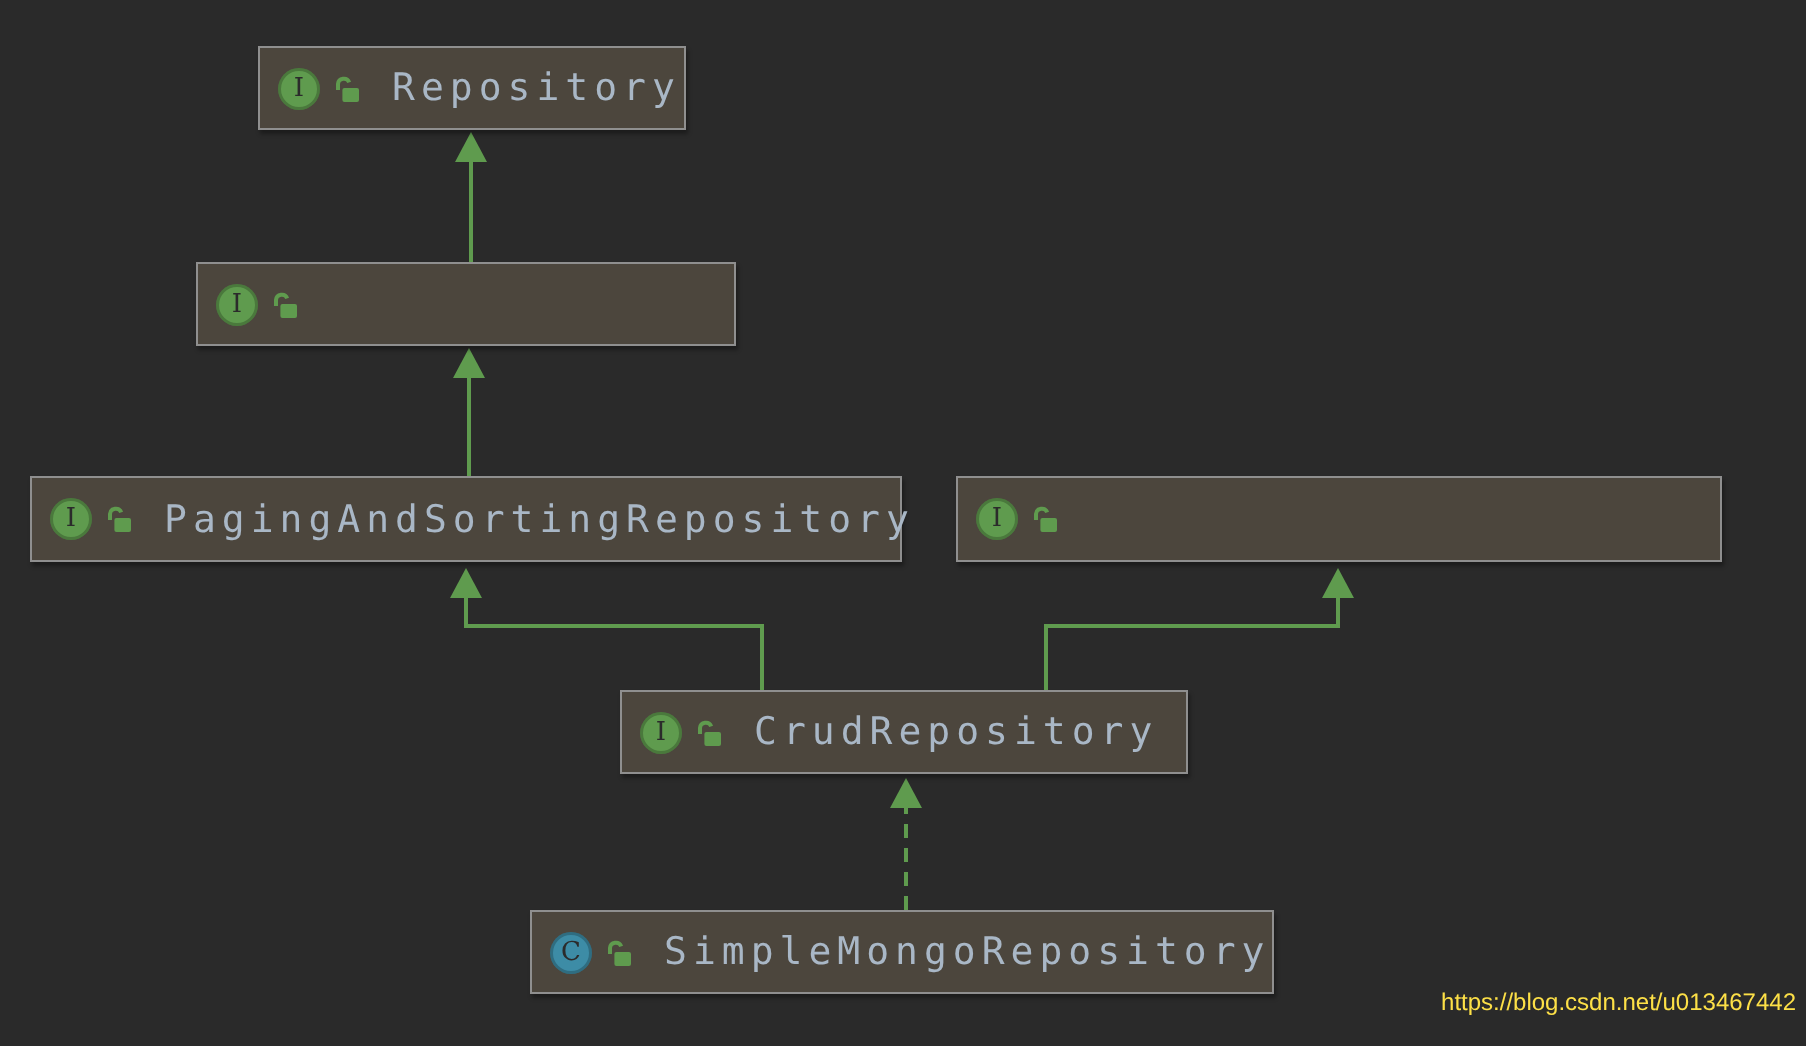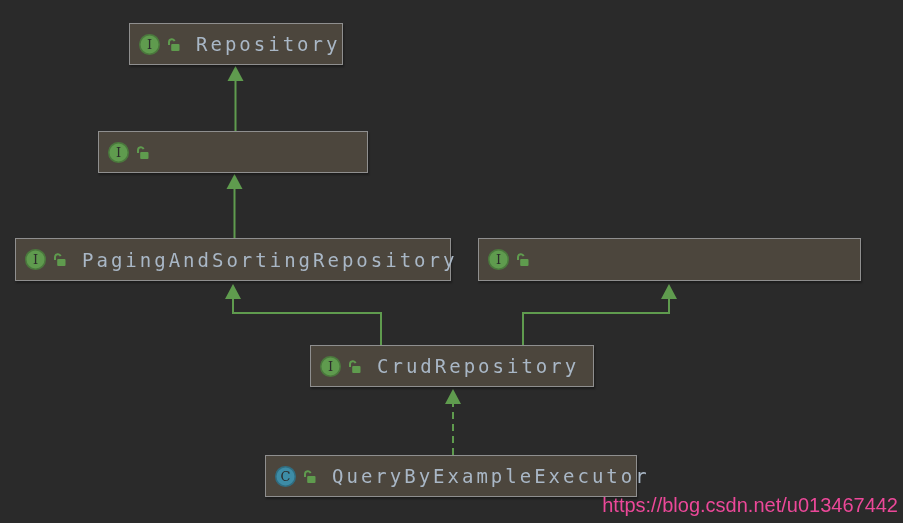--- a/index.html
+++ b/index.html
@@ -57,22 +57,22 @@
     font-size: 19px;
     letter-spacing: 3px;
     color: #a9b7c6;
     white-space: nowrap;
   }
   .watermark {
     position: absolute;
     right: 5px;
     top: 494px;
     font-family: "Liberation Sans", sans-serif;
-    font-size: 20px;
-    color: #ec4899;
+    font-size: 12px;
+    color: #fde047;
   }
 </style>
 </head>
 <body>
 
 <div class="canvas">
 
   <svg class="edges" viewBox="0 0 903 523" xmlns="http://www.w3.org/2000/svg">
 
     <g stroke="#5f9b4e" fill="#5f9b4e">
@@ -143,18 +143,18 @@
     </svg>
     <span class="node-label">CrudRepository</span>
   </div>
 
   <div class="node n5">
     <span class="kind-badge kind-class">C</span>
     <svg class="lock" width="15" height="15" viewBox="0 0 15 15">
       <path d="M3 8 L3 5 A2.9 2.9 0 0 1 8.6 4.2" fill="none" stroke="#5f9b4e" stroke-width="2"></path>
       <rect x="5.2" y="7" width="8.3" height="7" rx="1" fill="#5f9b4e"></rect>
     </svg>
-    <span class="node-label">QueryByExampleExecutor</span>
+    <span class="node-label">SimpleMongoRepository</span>
   </div>
 
   <div class="watermark">https://blog.csdn.net/u013467442</div>
 
 </div>
 
 </body></html>

